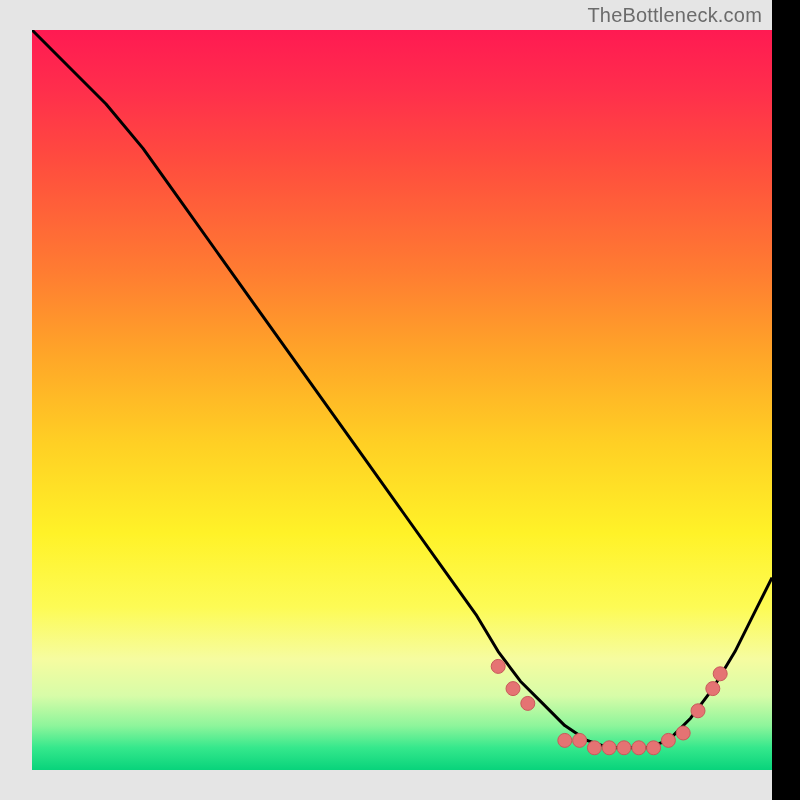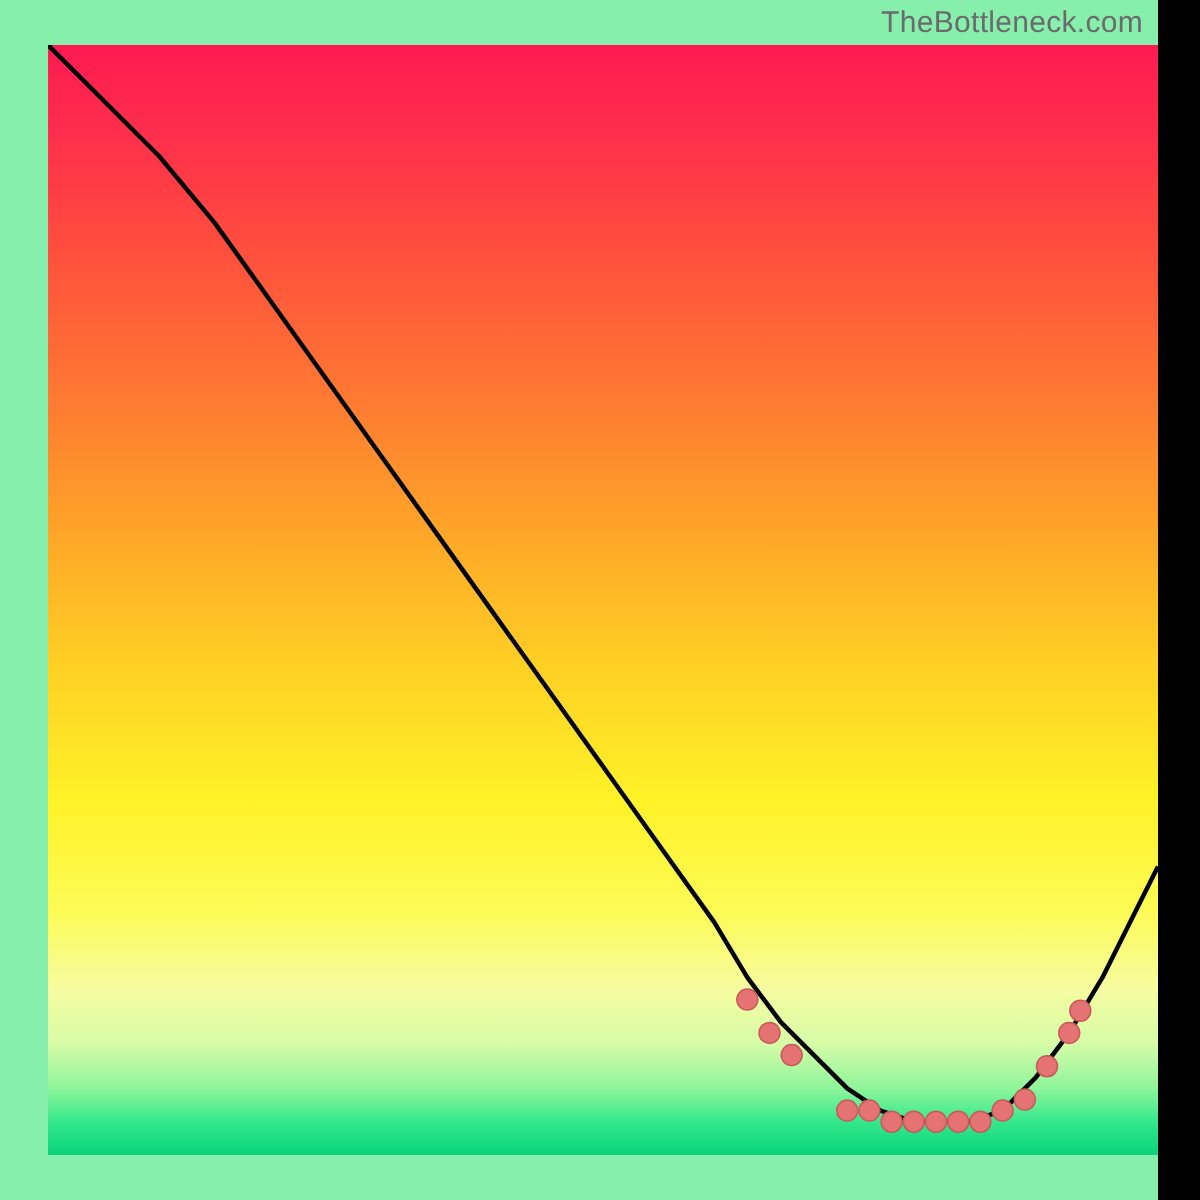--- a/index.html
+++ b/index.html
@@ -8,21 +8,21 @@
     width: 800px;
     height: 800px;
     background: #000;
     font-family: Arial, Helvetica, sans-serif;
     overflow: hidden;
   }
   .stage {
     position: relative;
     width: 772px;
     height: 800px;
-    background: #86efac;
+    background: #e5e5e5;
   }
   .watermark {
     position: absolute;
     top: 4px;
     right: 10px;
     font-size: 20px;
     color: #6b6b6b;
     font-weight: 500;
     letter-spacing: 0.2px;
     z-index: 10;

